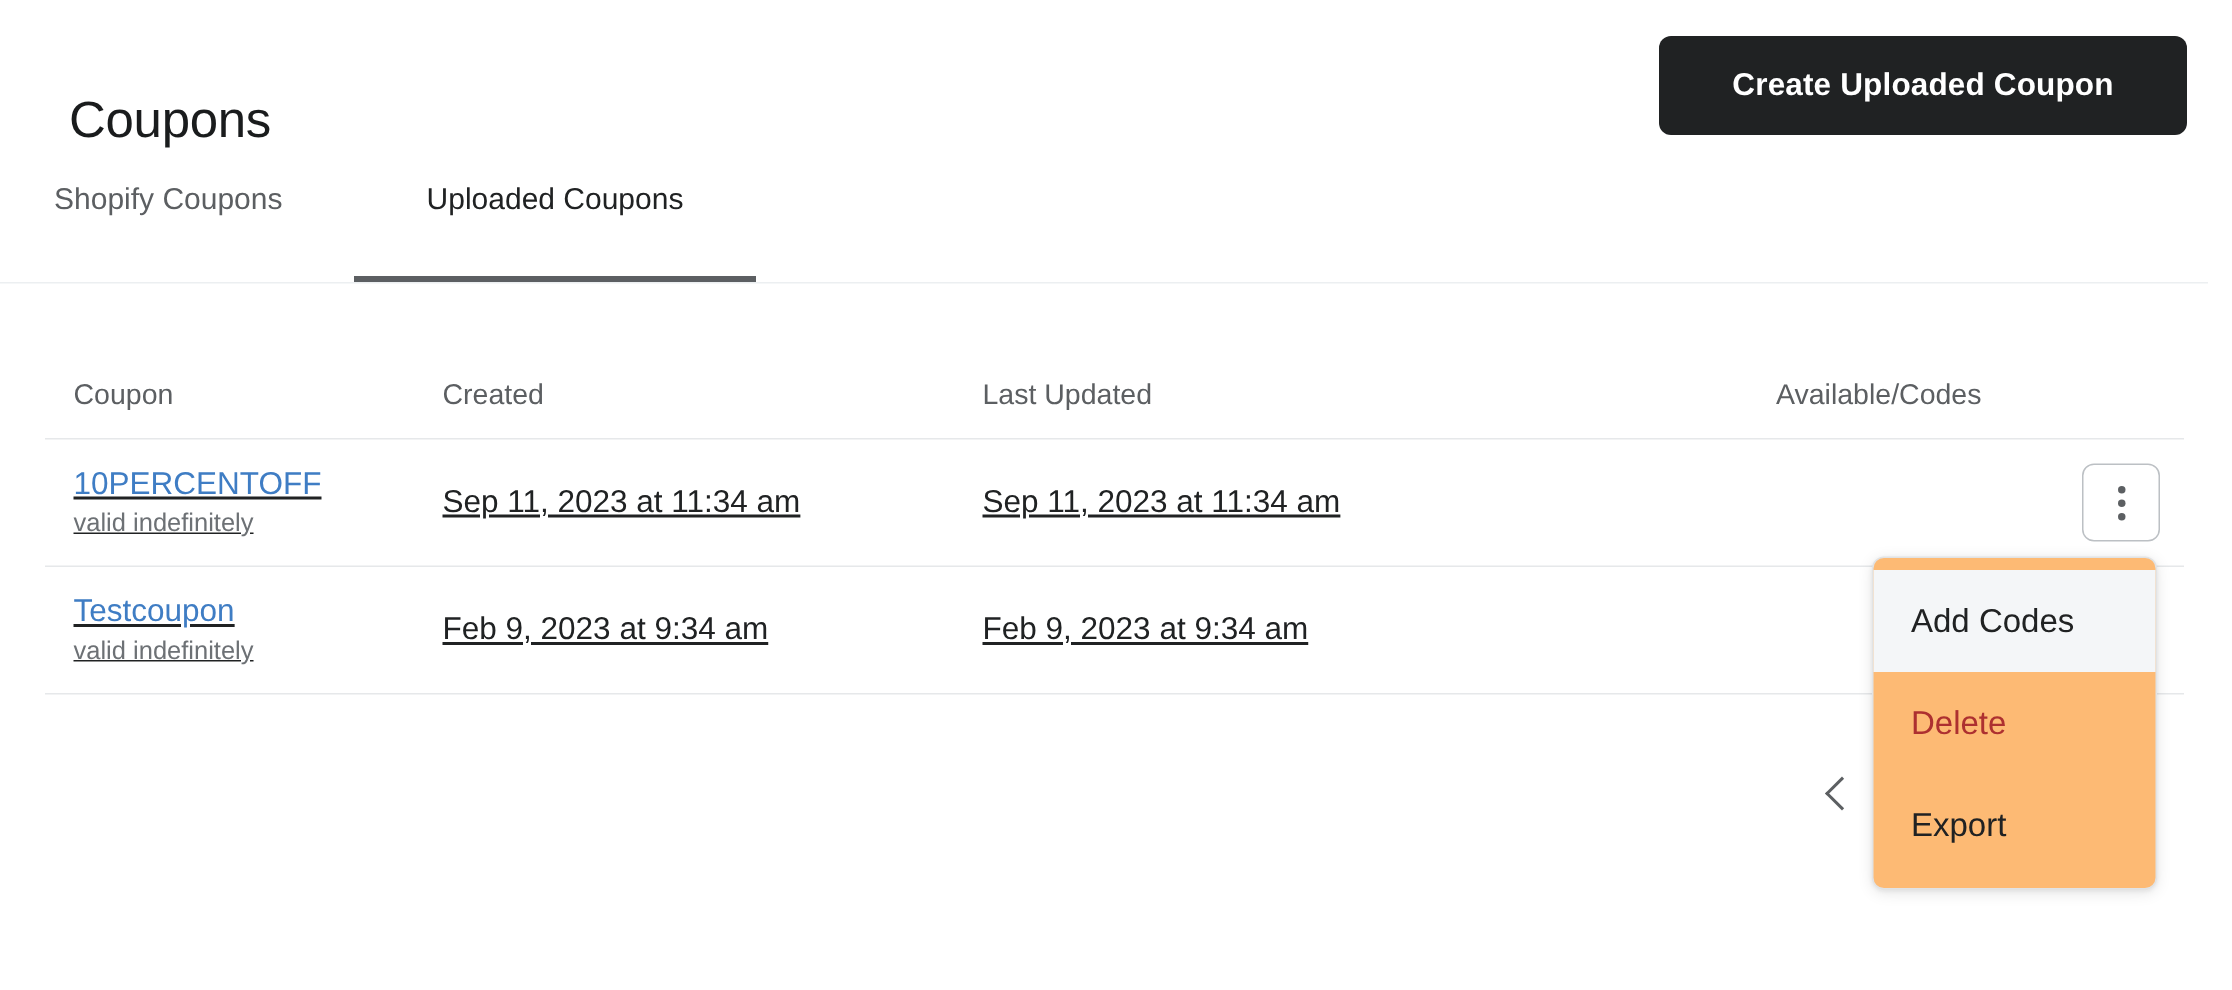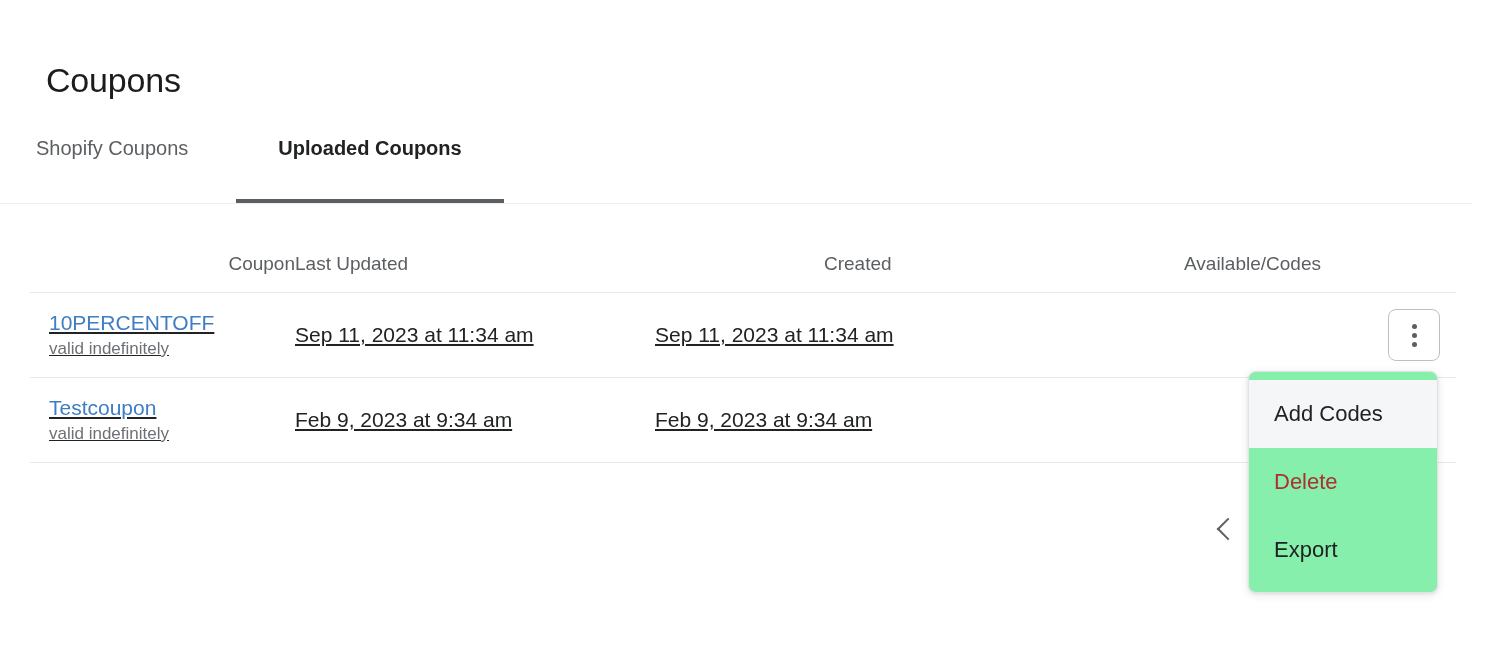--- a/index.html
+++ b/index.html
@@ -52,21 +52,21 @@
     font-weight: 700;
     letter-spacing: 0.1px;
     cursor: pointer;
     padding: 0;
   }
 
   
   .tab-bar {
     position: absolute;
     left: 0;
-    top: 115px;
+    top: 100px;
     width: 1472px;
     height: 89px;
     border-bottom: 1px solid #eceff1;
     box-sizing: border-box;
   }
   .tab {
     position: absolute;
     top: 0;
     height: 88px;
     display: flex;
@@ -75,21 +75,21 @@
     box-sizing: border-box;
     font-size: 20px;
     line-height: 28px;
     color: #5c5f62;
     cursor: pointer;
     background: transparent;
     border: none;
     font-family: "Liberation Sans", sans-serif;
   }
   .tab-0 { left: 30px; width: 168px; }
-  .tab-1 { left: 236px; width: 268px; justify-content: center; font-weight: bold; }
+  .tab-1 { left: 236px; width: 268px; justify-content: center; }
   .tab.active { color: #202223; }
   .tab.active::after {
     content: "";
     position: absolute;
     left: 0;
     bottom: 0;
     width: 100%;
     height: 4px;
     background: #5c5f62;
   }
@@ -107,21 +107,21 @@
     height: 57px;
     border-bottom: 1px solid #e6e8ea;
     box-sizing: border-box;
   }
   .th {
     font-size: 19px;
     line-height: 26px;
     color: #5c5f62;
     font-weight: 400;
   }
-  .col-coupon  { width: 265px; padding-left: 19px; box-sizing: border-box; text-align: right; }
+  .col-coupon  { width: 265px; padding-left: 19px; box-sizing: border-box; }
   .col-created { width: 360px; }
   .col-updated { width: 529px; }
   .col-avail   { width: 272px; text-align: left; }
 
   .table-row {
     display: flex;
     align-items: center;
     height: 85px;
     border-bottom: 1px solid #e6e8ea;
     box-sizing: border-box;
@@ -226,21 +226,21 @@
     border-bottom: 2.5px solid #5c5f62;
     transform: rotate(45deg);
   }
 
   
   .dropdown {
     position: absolute;
     left: 1248px;
     top: 371px;
     width: 190px;
-    background: #86efac;
+    background: #fdba74;
     border: 1px solid #e1e3e5;
     border-radius: 8px;
     box-shadow: 0 2px 10px rgba(23,24,24,0.10), 0 1px 3px rgba(23,24,24,0.08);
     padding: 8px 0;
     box-sizing: border-box;
     z-index: 10;
   }
   .menu-item {
     display: flex;
     align-items: center;
@@ -257,33 +257,34 @@
     text-align: left;
   }
   .menu-item.highlighted { background: #f4f6f8; }
   .menu-item.destructive { color: #ad3030; }
 </style>
 </head>
 <body>
 
 <div class="page-header">
   <h1 class="page-title">Coupons</h1>
+  <button class="primary-button">Create Uploaded Coupon</button>
 </div>
 
 <div class="tab-bar">
   <button class="tab tab-0">Shopify Coupons</button>
   <button class="tab tab-1 active">Uploaded Coupons</button>
 </div>
 
 <div class="table">
 
   <div class="table-head">
     <div class="th col-coupon">Coupon</div>
+    <div class="th col-created">Created</div>
     <div class="th col-updated">Last Updated</div>
-    <div class="th col-created">Created</div>
     <div class="th col-avail">Available/Codes</div>
   </div>
 
   <div class="table-row">
     <div class="cell-coupon">
       <a class="coupon-link">10PERCENTOFF</a>
       <span class="coupon-sub">valid indefinitely</span>
     </div>
     <div class="cell-date cell-created">Sep 11, 2023 at 11:34 am</div>
     <div class="cell-date cell-updated">Sep 11, 2023 at 11:34 am</div>

